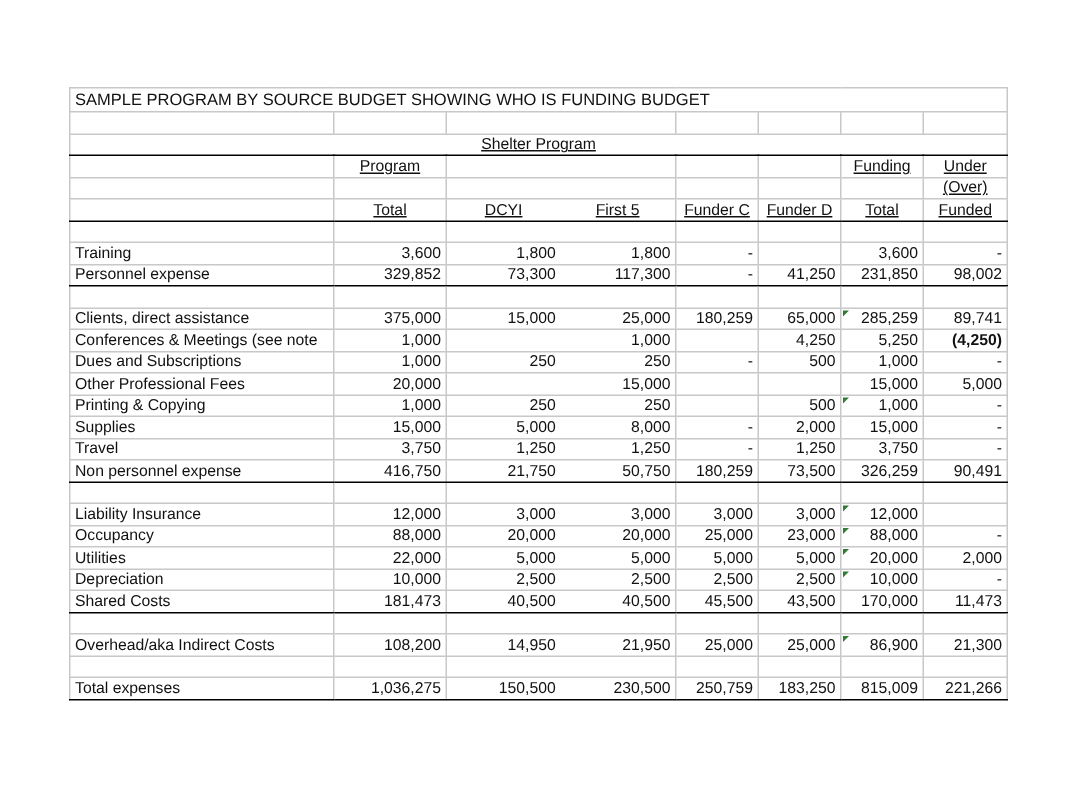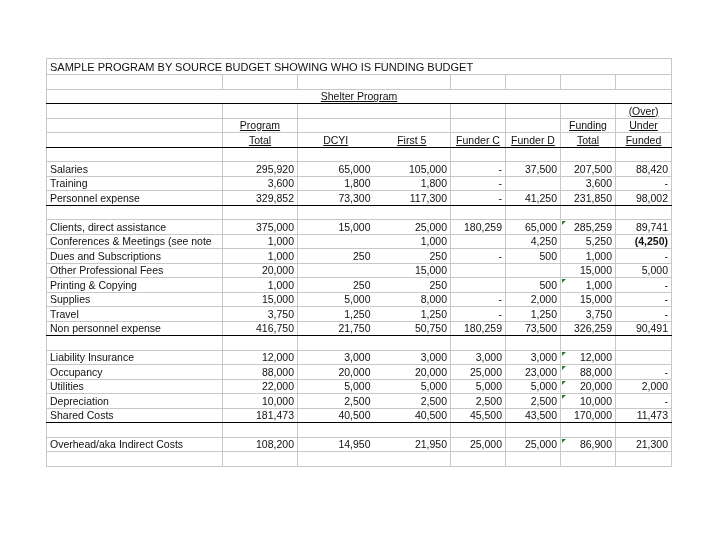--- a/index.html
+++ b/index.html
@@ -49,67 +49,57 @@
       <td></td>
           <td></td>
       <td></td>
           <td></td>
     </tr>
     <tr class="thick-bottom">
       <td colspan="8" class="ctr"><span>Shelter Program</span></td>
     </tr>
     <tr>
       <td></td>
-      <td></td>
-      <td class="vb-l nob-r"></td>
-      <td class="nob-l"></td>
-      <td></td>
-      <td></td>
-      <td class="vb-l"></td>
-      <td class="vb-l ctr">(Over)</td>
-    </tr>
-    <tr>
-      <td></td>
       <td class="ctr">Program</td>
       <td class="vb-l nob-r"></td>
       <td class="nob-l"></td>
       <td></td>
       <td></td>
       <td class="vb-l ctr">Funding</td>
       <td class="vb-l ctr">Under</td>
+    </tr>
+    <tr>
+      <td></td>
+      <td></td>
+      <td class="vb-l nob-r"></td>
+      <td class="nob-l"></td>
+      <td></td>
+      <td></td>
+      <td class="vb-l"></td>
+      <td class="vb-l ctr">(Over)</td>
     </tr>
     <tr class="thick-bottom">
       <td></td>
       <td class="ctr">Total</td>
       <td class="vb-l nob-r ctr">DCYI</td>
       <td class="nob-l ctr">First 5</td>
       <td class="ctr">Funder C</td>
       <td class="ctr">Funder D</td>
       <td class="vb-l ctr">Total</td>
       <td class="vb-l ctr">Funded</td>
     </tr>
   <tr>
           <td></td>
           <td></td>
           <td class="vb-l nob-r"></td>
           <td class="nob-l"></td>
           <td></td>
           <td></td>
           <td class="vb-l"></td>
           <td class="vb-l"></td>
-        </tr>
-        <tr>
-          <td>Salaries</td>
-          <td class="num"><span>295,920</span></td>
-          <td class="num vb-l nob-r"><span>65,000</span></td>
-          <td class="num nob-l"><span>105,000</span></td>
-          <td class="num"><span>-</span></td>
-          <td class="num"><span>37,500</span></td>
-          <td class="num vb-l"><span>207,500</span></td>
-          <td class="num vb-l"><span>88,420</span></td>
         </tr>
         <tr>
           <td>Training</td>
           <td class="num"><span>3,600</span></td>
           <td class="num vb-l nob-r"><span>1,800</span></td>
           <td class="num nob-l"><span>1,800</span></td>
           <td class="num"><span>-</span></td>
           <td class="num"><span></span></td>
           <td class="num vb-l"><span>3,600</span></td>
           <td class="num vb-l"><span>-</span></td>
@@ -297,15 +287,25 @@
         <tr>
           <td></td>
           <td></td>
           <td class="vb-l nob-r"></td>
           <td class="nob-l"></td>
           <td></td>
           <td></td>
           <td class="vb-l"></td>
           <td class="vb-l"></td>
         </tr>
+        <tr class="thick-bottom">
+          <td>Total expenses</td>
+          <td class="num"><span>1,036,275</span></td>
+          <td class="num vb-l nob-r"><span>150,500</span></td>
+          <td class="num nob-l"><span>230,500</span></td>
+          <td class="num"><span>250,759</span></td>
+          <td class="num"><span>183,250</span></td>
+          <td class="num vb-l"><span>815,009</span></td>
+          <td class="num vb-l"><span>221,266</span></td>
+        </tr>
       </tbody>
 </table>
 </div>
 
 </body></html>

